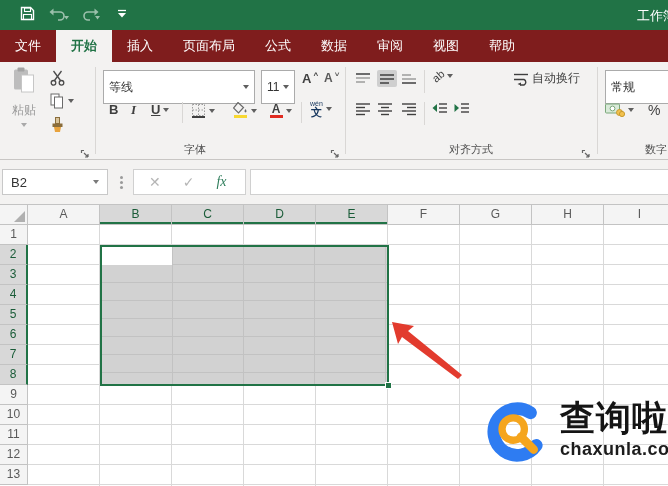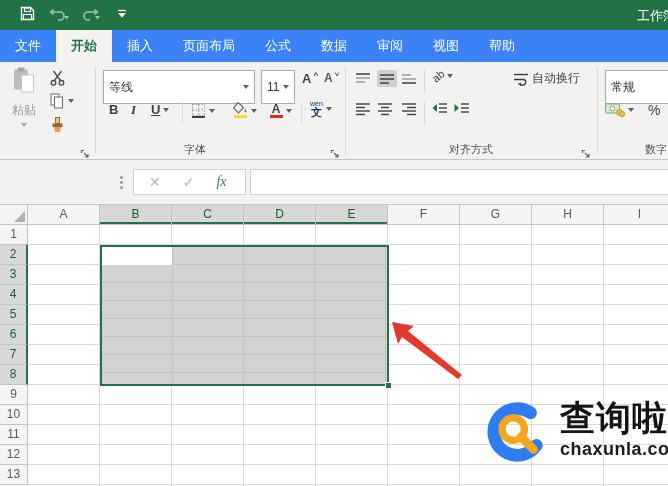--- a/index.html
+++ b/index.html
@@ -8,21 +8,21 @@
             font-family:"Liberation Sans", sans-serif; }
 
   
   .titlebar { position:absolute; left:0; top:0; width:668px; height:30px; background:#217346; }
   .qat { position:absolute; left:20px; top:6px; display:flex; align-items:center; gap:14px; }
   .qat .btn { display:flex; align-items:center; cursor:default; }
   .dim { opacity:.55; }
   .doc-title { position:absolute; left:637px; top:7px; color:#fff; font-size:13px; white-space:nowrap; }
 
   
-  .tabbar { position:absolute; left:0; top:30px; width:668px; height:32px; background:#3b82f6;
+  .tabbar { position:absolute; left:0; top:30px; width:668px; height:32px; background:#7f1d1d;
             display:flex; align-items:flex-end; }
   .tab { color:#fff; font-size:13px; line-height:32px; padding:0 15px; white-space:nowrap; }
   .tab.active { background:#f3f2f1; color:#217346; font-weight:bold;font-family:Liberation Serif, serif; }
   .searchzone { display:flex; align-items:center; gap:9px; margin-left:16px; color:#fff; font-size:13px; white-space:nowrap; }
 
   
   .ribbon { position:absolute; left:0; top:62px; width:668px; height:98px; background:#f3f2f1;
             border-bottom:1px solid #c8c6c4; }
   .gsep { position:absolute; top:5px; bottom:5px; width:1px; background:#d9d7d5; }
   .glabel { position:absolute; bottom:2px; font-size:11px; color:#4e4e4e; text-align:center; white-space:nowrap; }
@@ -351,20 +351,24 @@
       </svg>
       <span class="arr"></span>
     </div>
     <div class="ribbtn" style="left:648px; top:40px; font-size:14px; color:#3f3f3f;">
       <span>%</span>
     </div>
     <div class="glabel" style="left:645px; width:40px; text-align:left;">数字</div>
   </div>
 
   <div class="fbar">
+    <div class="namebox">
+      <span>B2</span>
+      <span class="arr"></span>
+    </div>
     <span class="vdots"></span>
     <div class="fxbox">
       <span class="x">✕</span>
       <span class="ck">✓</span>
       <span class="fx">fx</span>
     </div>
     <div class="finput"></div>
   </div>
 
   <div class="sheet">

